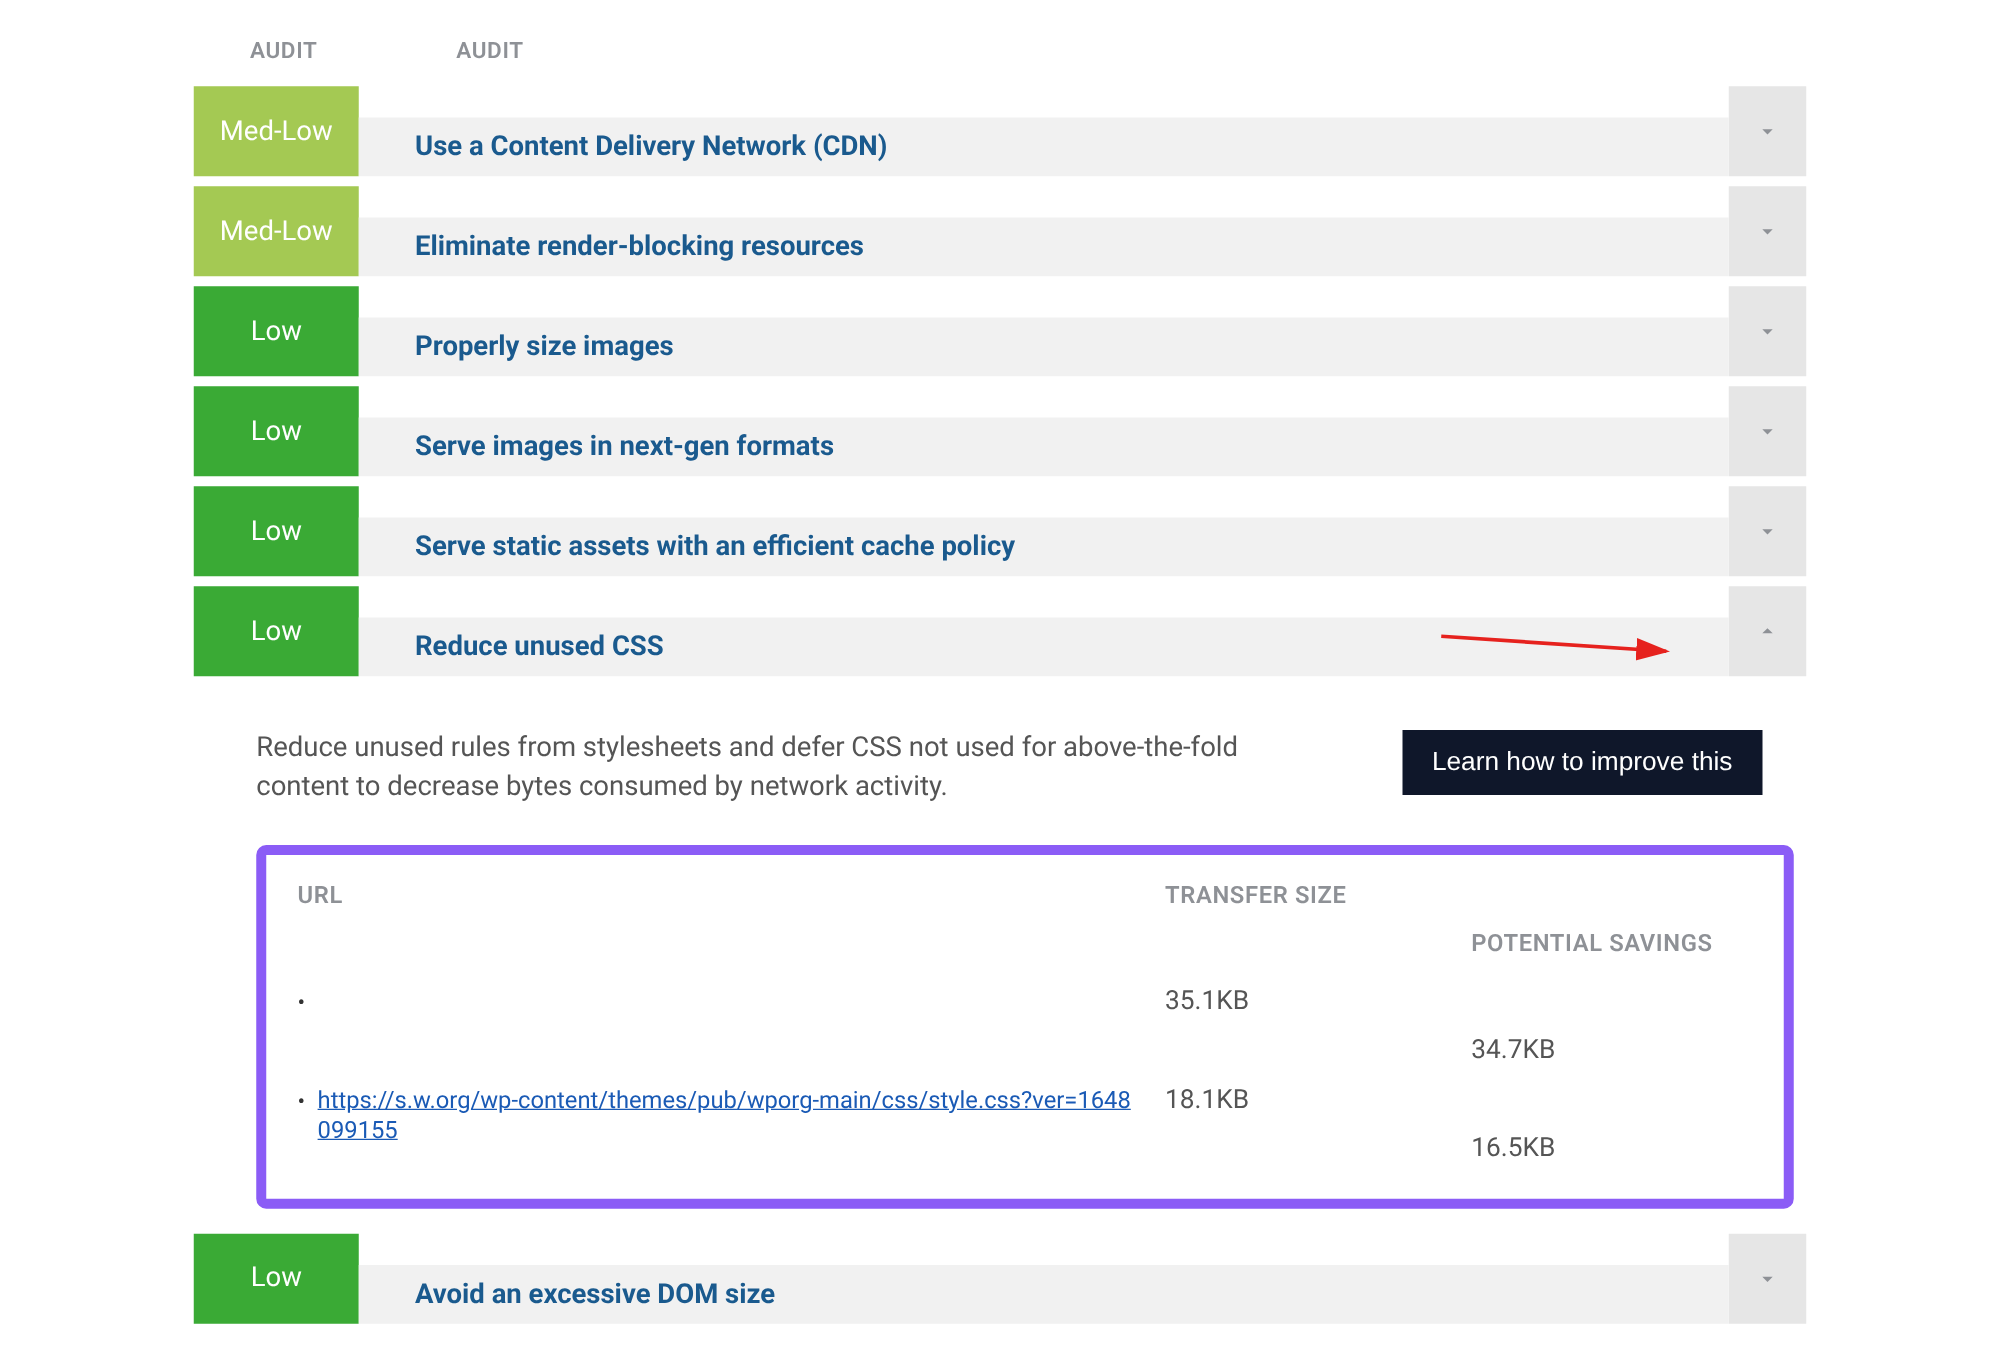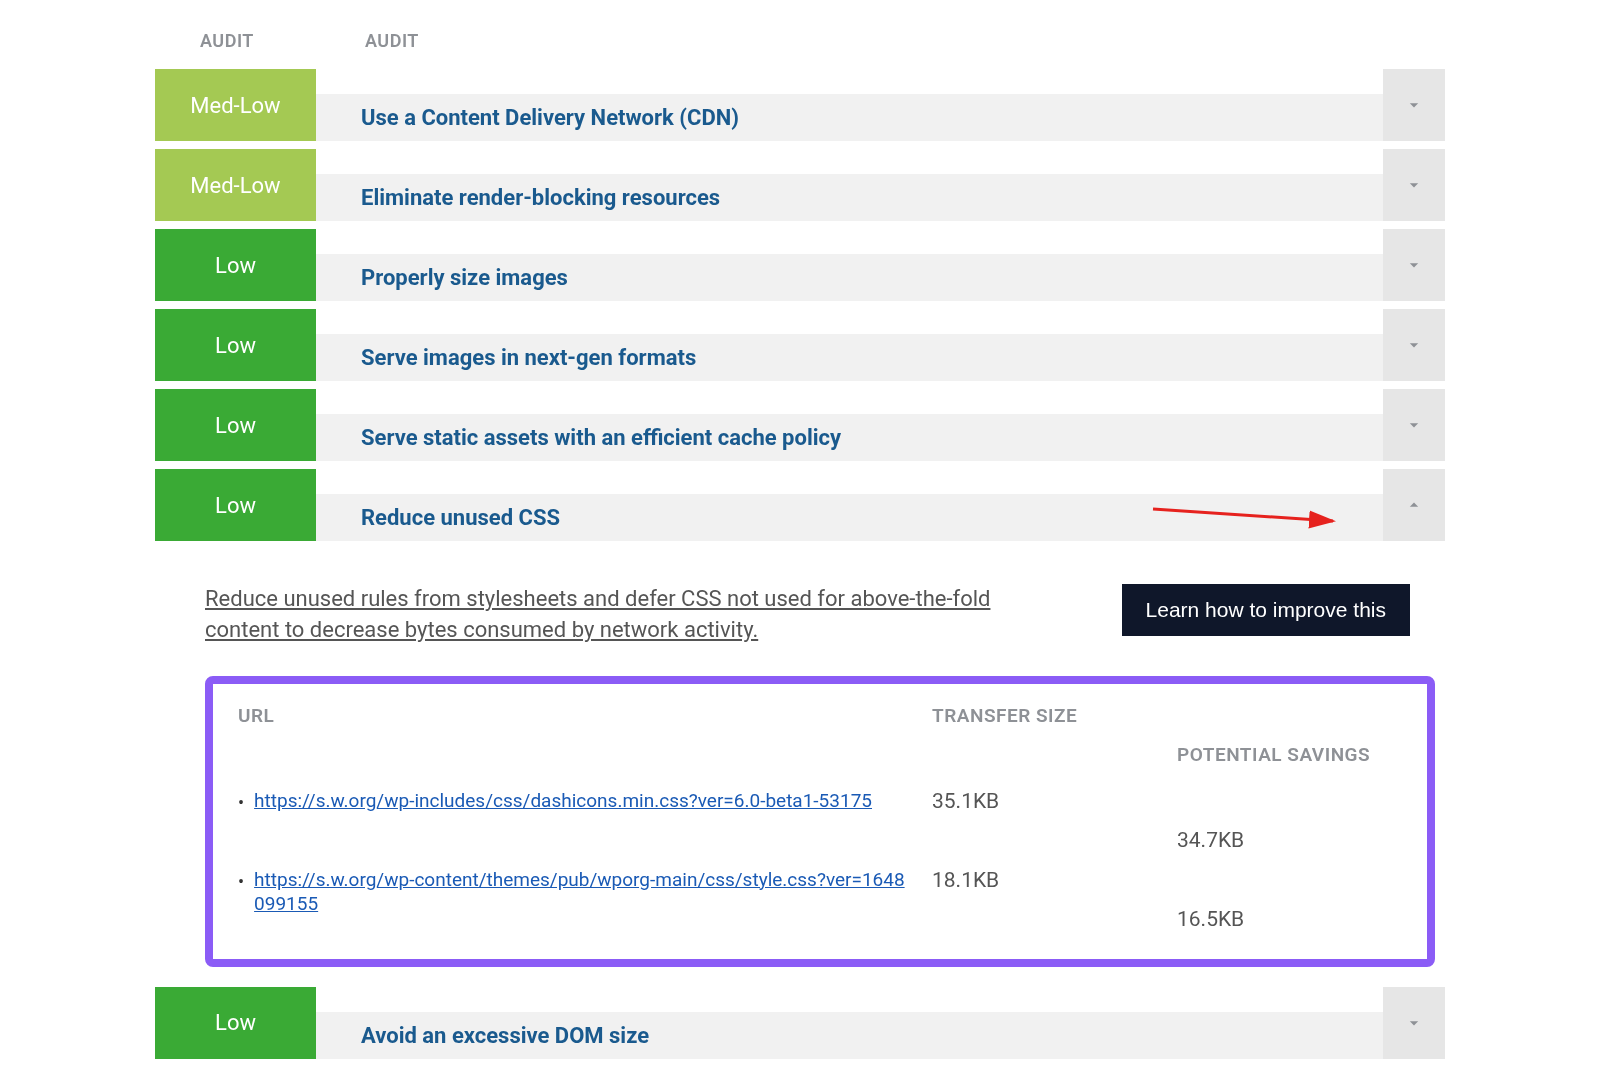--- a/index.html
+++ b/index.html
@@ -43,21 +43,21 @@
     }
     
     .audit-row {
       display: flex;
       align-items: stretch;
       margin-bottom: 8px;
       min-height: 72px;
     }
     
     .impact-badge {
-      width: 161px;
+      width: 132px;
       display: flex;
       align-items: center;
       justify-content: center;
       color: #ffffff;
       font-size: 22px;
       font-weight: 400;
     }
     
     .impact-badge.med-low {
       background: #a4c953;
@@ -117,21 +117,20 @@
       align-items: flex-start;
       margin-bottom: 30px;
       padding-right: 35px;
     }
     
     .description-text {
       color: #555;
       font-size: 22px;
       line-height: 1.4;
       max-width: 830px;
-      text-decoration: underline;
     }
     
     .learn-btn {
       background: #0f172a;
       color: #ffffff;
       padding: 14px 24px;
       font-size: 21px;
       font-weight: 400;
       border: none;
       cursor: pointer;
@@ -326,21 +325,20 @@
           <span class="details-header-label">TRANSFER SIZE</span>
         </div>
         <div class="col-savings">
           <span class="details-header-label">POTENTIAL SAVINGS</span>
         </div>
       </div>
 
       <div class="details-row">
         <div class="url-cell">
           <span class="bullet">•</span>
-          <a class="url-link">https://s.w.org/wp-includes/css/dashicons.min.css?ver=6.0-beta1-53175</a>
         </div>
         <div class="col-transfer">
           <span class="size-value">35.1KB</span>
         </div>
         <div class="col-savings">
           <span class="size-value">34.7KB</span>
         </div>
       </div>
 
       <div class="details-row">

